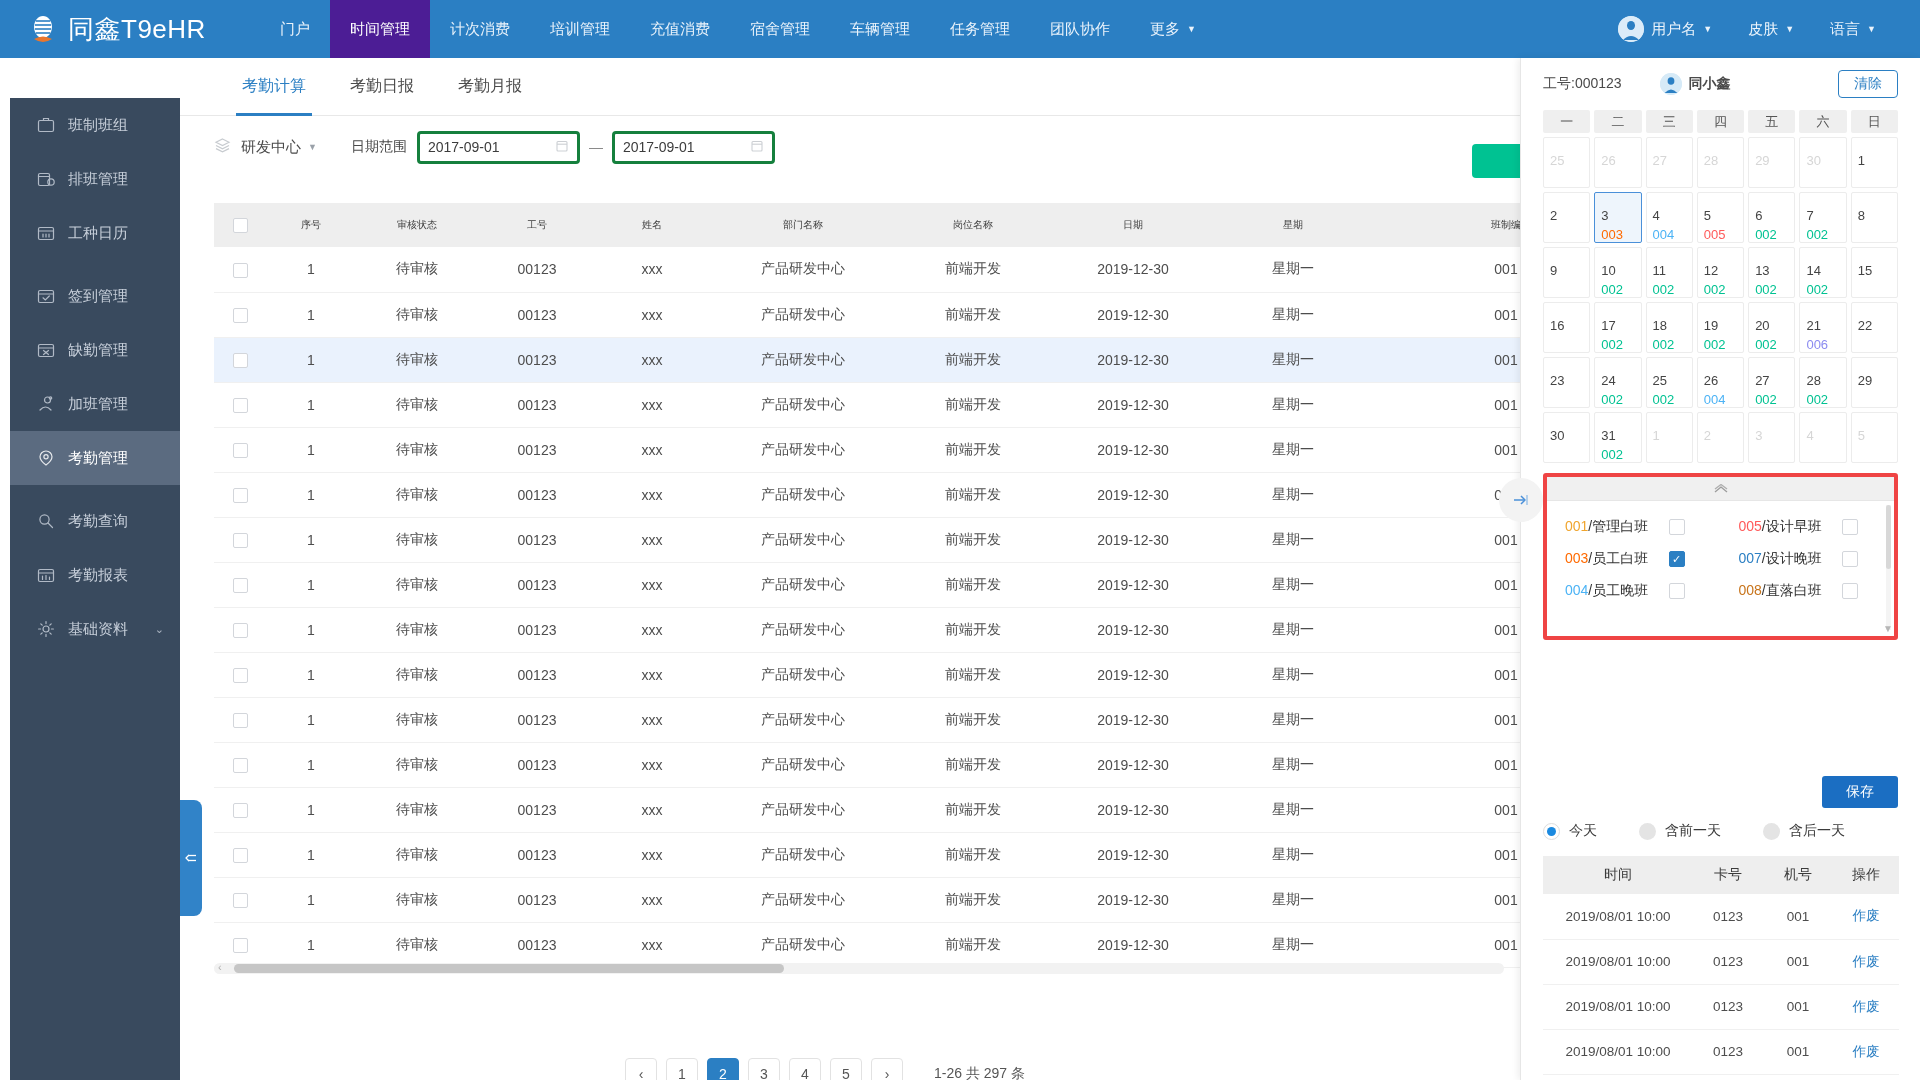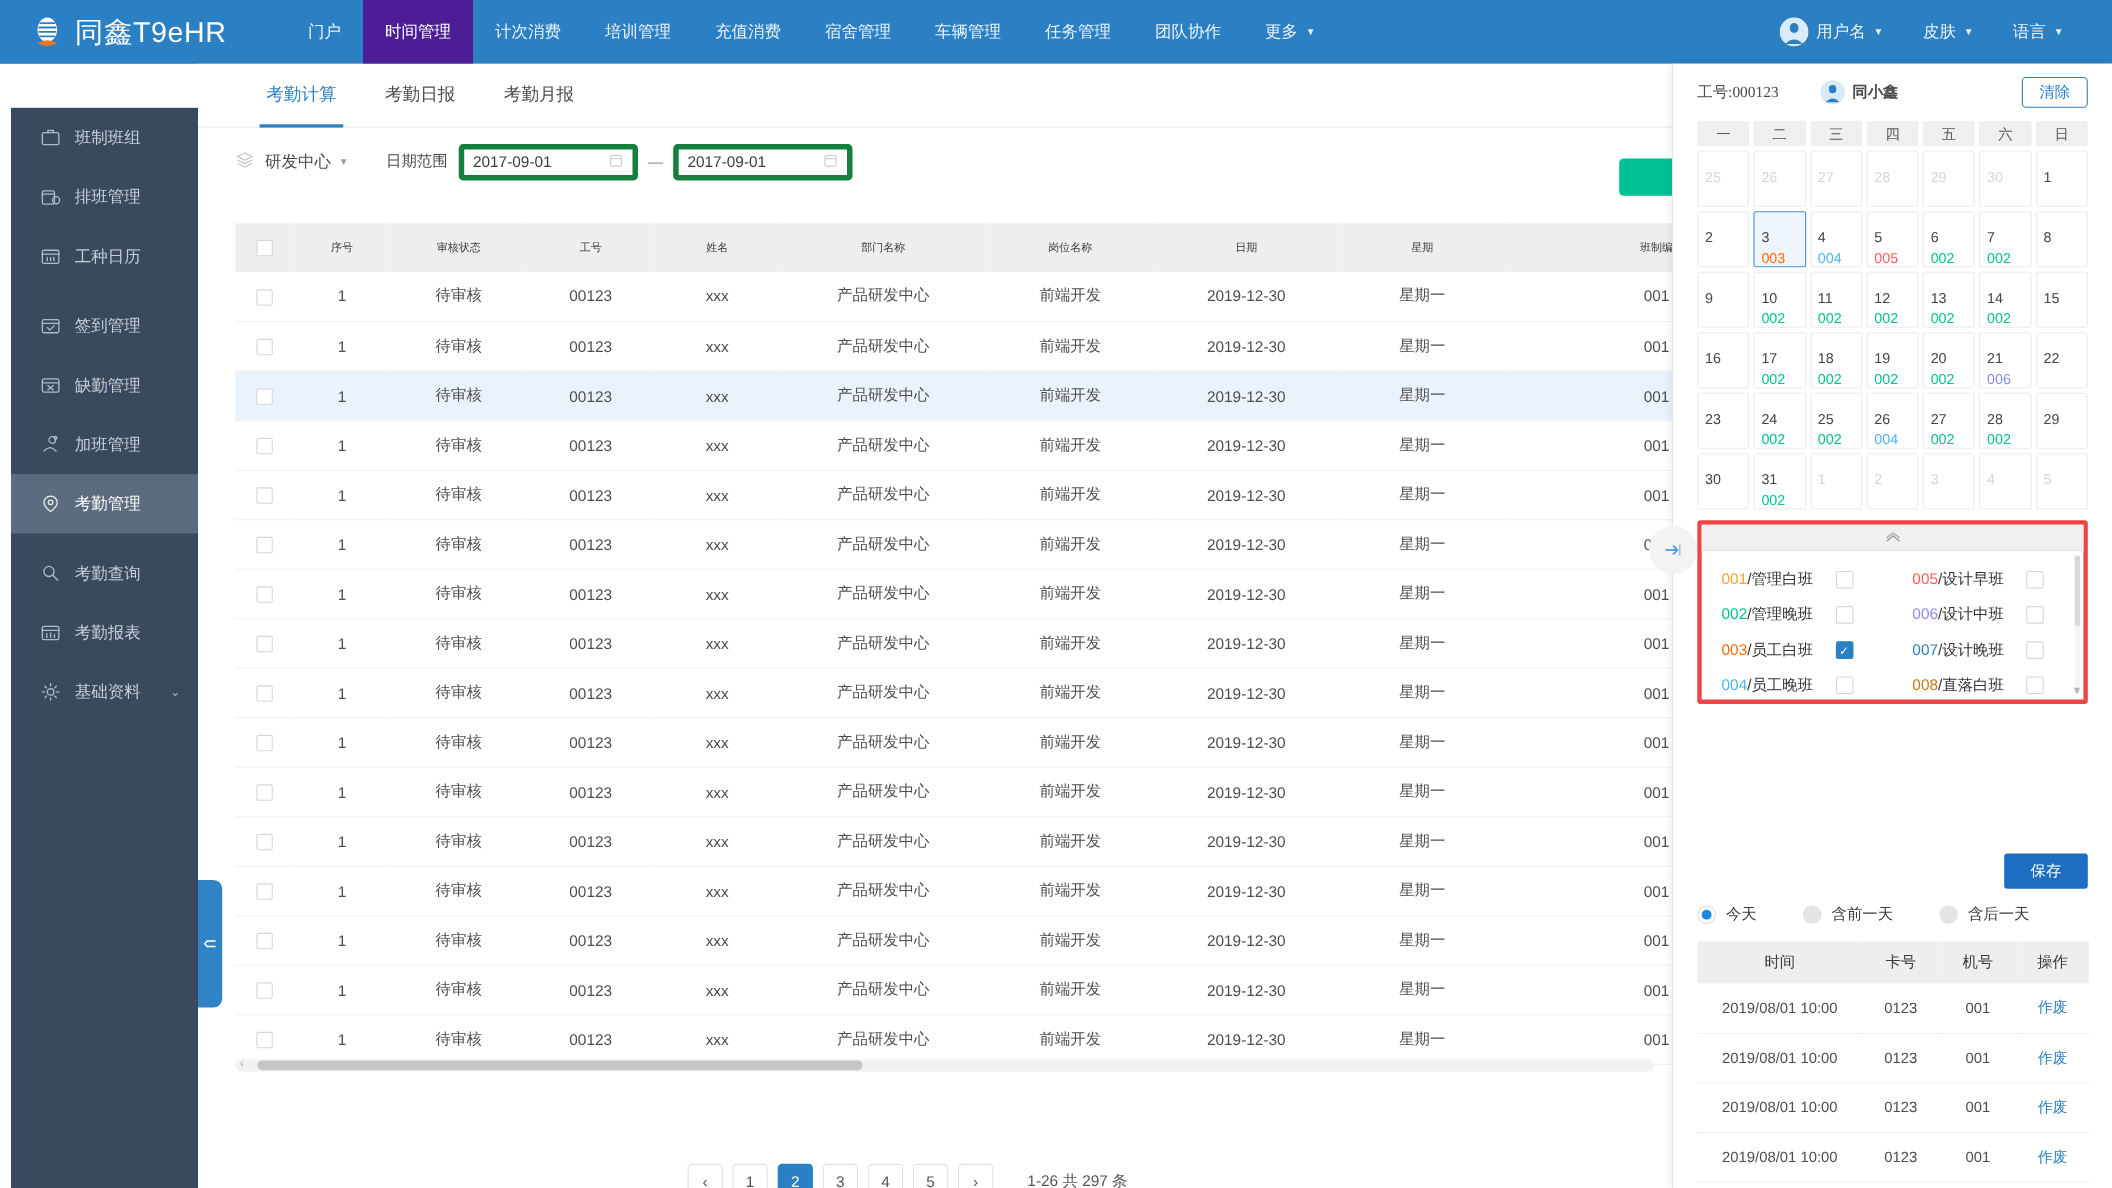--- a/index.html
+++ b/index.html
@@ -59,21 +59,21 @@
   .tab { padding: 0 22px; height: 58px; display: flex; align-items: center; color: #4b4b4b; font-size: 16px; cursor: pointer; position: relative; }
   .tab.active { color: #2b7fc3; }
   .tab.active::after { content: ""; position: absolute; left: 16px; right: 16px; bottom: 0; height: 3px; background: #2b7fc3; }
 
   .filterbar { display: flex; align-items: center; height: 62px; padding: 0 0 0 34px; gap: 0; }
   .dept-sel { display: flex; align-items: center; color: #4a4a4a; font-size: 15px; cursor: pointer; }
   .dept-sel .stack-ico { margin-right: 10px; opacity: .55; }
   .dept-sel .caret { color: #9aa1a9; }
   .lbl { margin-left: 34px; margin-right: 10px; color: #4a4a4a; font-size: 14px; }
   .dateinput {
-    width: 163px; height: 33px; border: 5px solid #15803d; border-radius: 4px;
+    width: 163px; height: 33px; border: 3px solid #15803d; border-radius: 4px;
     display: flex; align-items: center; padding: 0 8px; font-size: 14px; color: #3c3c3c;
     background: #fff; cursor: pointer;
   }
   .dateinput .cal-ico { margin-left: auto; opacity: .5; }
   .dash { margin: 0 9px; color: #8a8a8a; }
   .green-btn {
     margin-left: auto; margin-right: 0; height: 34px; background: #00c292; color: #fff;
     border: none; border-radius: 4px; padding: 0 18px; font-size: 14px; cursor: pointer;
     position: absolute; left: 1292px; top: 86px; width: 70px;
   }
@@ -116,21 +116,21 @@
     background: #3183c8; border-radius: 0 8px 8px 0; cursor: pointer;
     display: flex; align-items: center; justify-content: center;
   }
 
   
   .rightpanel {
     position: absolute; right: 0; top: 58px; width: 400px; height: 1022px;
     background: #fff; border-left: 1px solid #e6e6e6; box-shadow: -2px 0 7px rgba(0,0,0,.07);
   }
   .rp-head { display: flex; align-items: center; height: 52px; padding: 0 22px; }
-  .rp-gh { font-size: 14px; color: #4a4a4a; font-family: Liberation Serif, serif; }
+  .rp-gh { font-size: 14px; color: #4a4a4a; }
   .rp-user { display: flex; align-items: center; margin-left: 38px; font-weight: bold; }
   .rp-user .avatar-circle { width: 22px; height: 22px; }
   .rp-user-name { font-size: 14px; color: #4a4a4a; }
   .clear-btn {
     margin-left: auto; width: 60px; height: 28px; border: 1px solid #2b7fc3; border-radius: 4px;
     background: #fff; color: #2b7fc3; font-size: 14px; cursor: pointer;
   }
 
   
   .cal { padding: 0 22px; }
@@ -864,30 +864,20 @@
       </div>
       <div class="shift-body">
         <div id="shiftrows">
             <div class="shift-row">
               <div class="shift-cell">
                 <span class="shift-label"><span class="shift-code" style="color: rgb(240, 165, 46);">001</span><span>/管理白班</span></span>
                 <span class="shift-cbx"></span>
               </div>
               <div class="shift-cell">
                 <span class="shift-label"><span class="shift-code" style="color: rgb(255, 90, 90);">005</span><span>/设计早班</span></span>
-                <span class="shift-cbx"></span>
-              </div>
-            </div>
-            <div class="shift-row">
-              <div class="shift-cell">
-                <span class="shift-label"><span class="shift-code" style="color: rgb(0, 194, 146);">002</span><span>/管理晚班</span></span>
-                <span class="shift-cbx"></span>
-              </div>
-              <div class="shift-cell">
-                <span class="shift-label"><span class="shift-code" style="color: rgb(139, 139, 240);">006</span><span>/设计中班</span></span>
                 <span class="shift-cbx"></span>
               </div>
             </div>
             <div class="shift-row">
               <div class="shift-cell">
                 <span class="shift-label"><span class="shift-code" style="color: rgb(255, 106, 0);">003</span><span>/员工白班</span></span>
                 <span class="shift-cbx on">✓</span>
               </div>
               <div class="shift-cell">
                 <span class="shift-label"><span class="shift-code" style="color: rgb(43, 127, 195);">007</span><span>/设计晚班</span></span>

